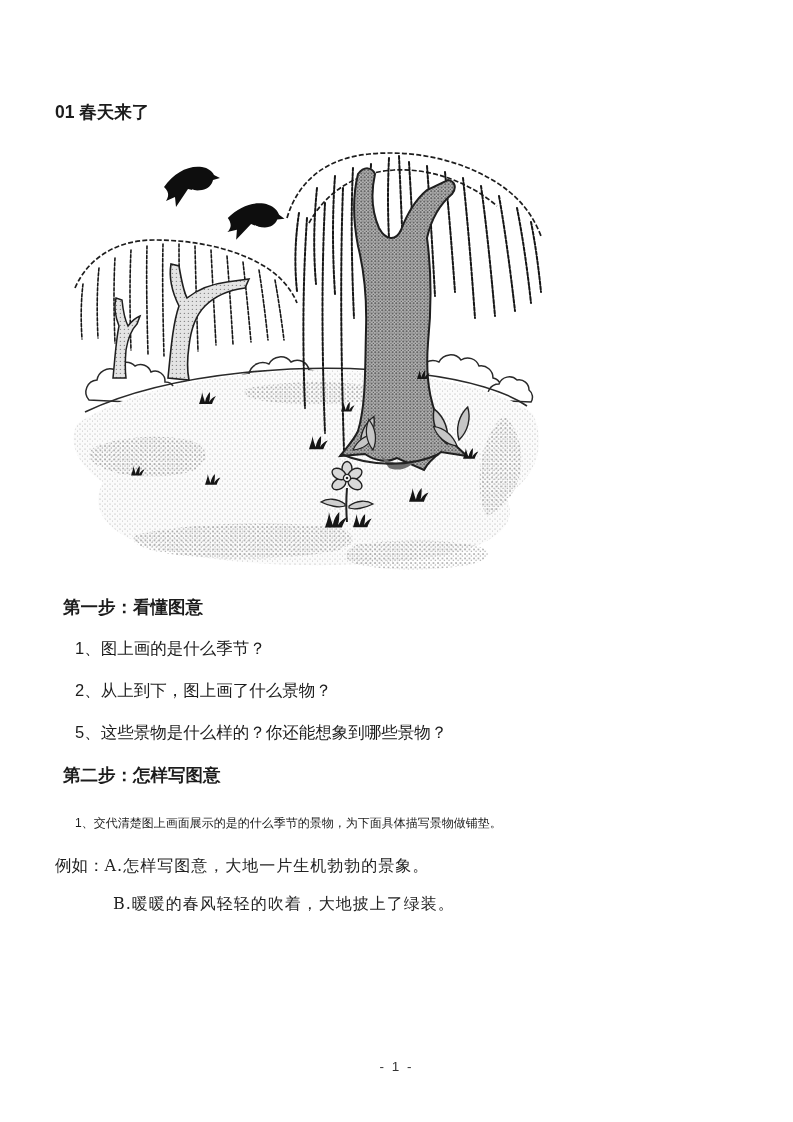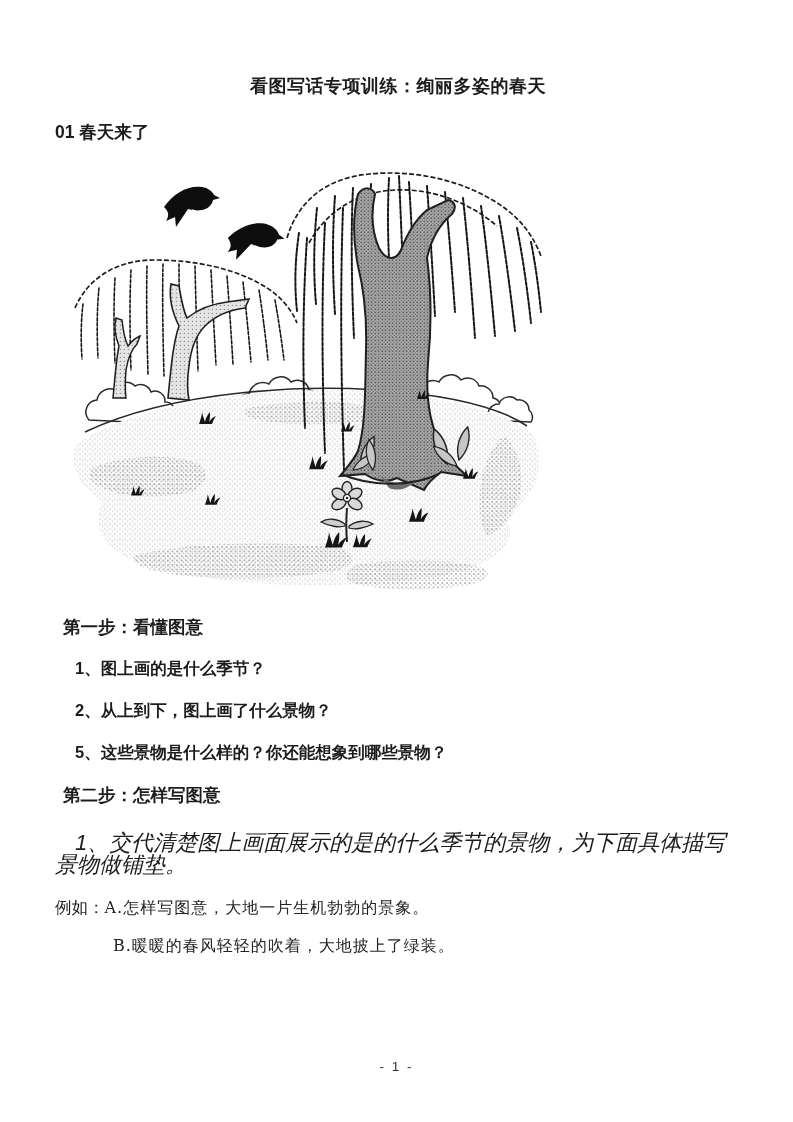--- a/index.html
+++ b/index.html
@@ -28,26 +28,26 @@
     margin:26px 0 0 4px;
   }
   .figure svg{display:block;width:100%;height:100%;}
   .step-heading{
     margin:8px;font-size:17.5px;font-weight:700;line-height:22px;
   }
   .h-step1{margin-top:20px;}
   .h-step2{margin-top:21px;}
   .q-item{
     margin:19px 0 0 0;padding-left:20px;
-    font-size:16.5px;line-height:22px;font-weight:700;
+    font-size:16.5px;line-height:22px;font-weight:400;
   }
   .q-item + .q-item{margin-top:20px;}
   .p-item1{
     margin:26px 0 0 0;text-indent:20px;
-    font-size:22px;line-height:22px;font-style:italic;
+    font-size:12px;line-height:22px;
   }
   .example-line{
     margin:19px 0 0 0;
     font-size:16.5px;line-height:24px;
   }
   .example-label{font-family:"Liberation Sans",sans-serif;}
   .kai{
     font-family:"DejaVu Serif","Liberation Serif",serif;
     font-size:16px;letter-spacing:1px;color:#222;
   }
@@ -67,21 +67,20 @@
   .strand.thin{stroke-width:1.6;}
   .arc{fill:none;stroke:#1d1d1d;stroke-width:1.7;stroke-dasharray:5 2.2;}
   .bush{fill:#ffffff;stroke:#2a2a2a;stroke-width:1.5;}
   .ink{stroke:#1f1f1f;}
 </style>
 </head>
 <body>
 
 <div class="page">
 
-  <h1 class="title">看图写话专项训练：绚丽多姿的春天</h1>
   <h2 class="subtitle">01 春天来了</h2>
 
   <div class="figure" title="春天景色插图：燕子、垂柳、草地、小花">
     <svg viewBox="0 0 488 428" xmlns="http://www.w3.org/2000/svg">
       <defs>
         <pattern id="ht" width="3.5" height="3.5" patternUnits="userSpaceOnUse">
           <rect width="3.5" height="3.5" fill="#b5b5b5"></rect>
           <circle cx="1.2" cy="1.2" r="1" fill="#4c4c4c"></circle>
           <circle cx="3" cy="3" r="0.7" fill="#565656"></circle>
         </pattern>

